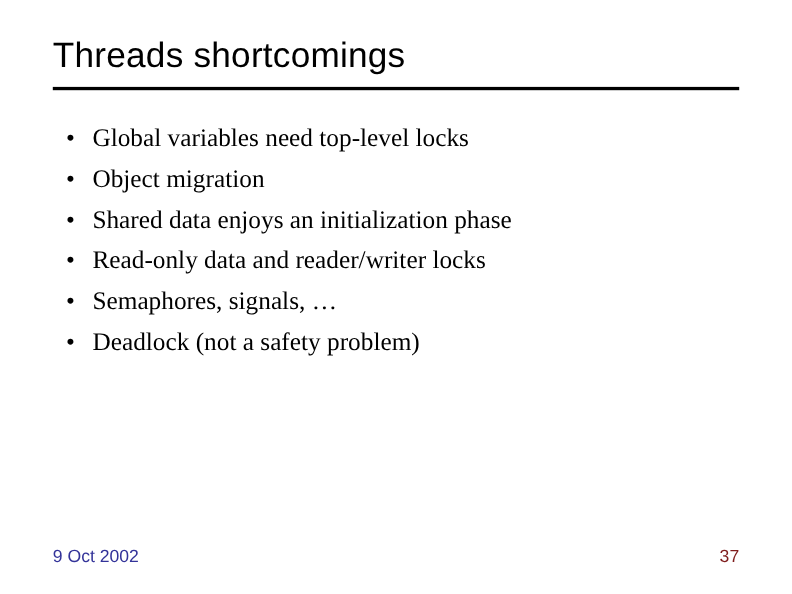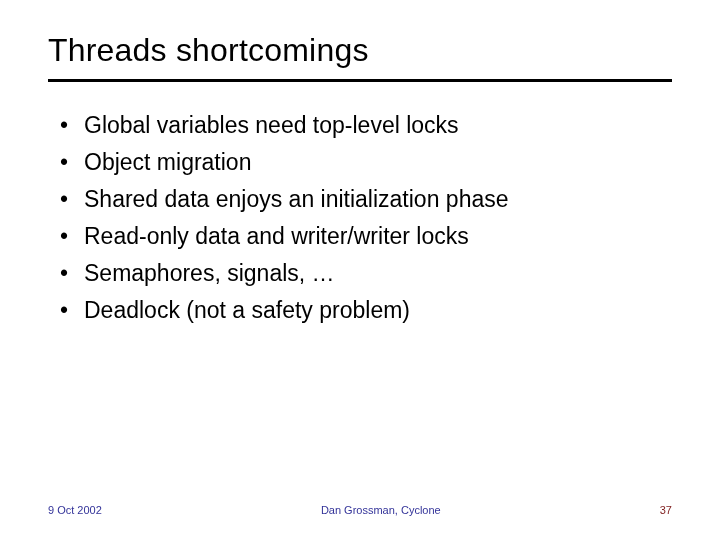--- a/index.html
+++ b/index.html
@@ -1,26 +1,26 @@
 <!DOCTYPE html>
 <html><head>
 <meta charset="utf-8">
 <style>
   * { margin: 0; padding: 0; box-sizing: border-box; }
   html, body { width: 720px; height: 540px; background: #fff; font-family: Arial, Helvetica, sans-serif; color: #000; }
   .slide { width: 720px; height: 540px; position: relative; padding: 32px 48px 0 48px; }
   .title { font-size: 32px; font-weight: normal; color: #000; padding-bottom: 10px; border-bottom: 3px solid #000; margin-bottom: 28px; letter-spacing: 0.2px; }
   .content { font-size: 23px; line-height: 1.35; }
-  ul.top { list-style: none; padding-left: 12px; }
+  ul.top { list-style: none; padding-left: 12px; font-family: Liberation Serif, serif; }
   ul.top > li { position: relative; padding-left: 24px; margin-bottom: 6px; }
   ul.top > li::before { content: "•"; position: absolute; left: 0; top: 0; }
   ul.sub { list-style: none; padding-left: 28px; margin-top: 4px; margin-bottom: 18px; }
   ul.sub > li { position: relative; padding-left: 22px; font-style: italic; }
   ul.sub > li::before { content: "–"; position: absolute; left: 0; top: 0; font-style: normal; }
-  .footer { position: absolute; bottom: 24px; left: 48px; right: 48px; display: flex; justify-content: space-between; font-size: 11px; }
+  .footer { position: absolute; bottom: 24px; left: 48px; right: 48px; display: flex; justify-content: space-between; font-size: 16px; }
   .footer .date { color: #333399; }
   .footer .author { color: #333399; text-align: center; flex: 1; }
   .footer .page { color: #7f1d1d; }
 </style>
 </head>
 <body>
 
 <div class="slide">
   <h1 class="title">Threads shortcomings</h1>
 
@@ -29,29 +29,28 @@
       <li>
         <span>Global variables need top-level locks</span>
       </li>
       <li>
         <span>Object migration</span>
       </li>
       <li>
         <span>Shared data enjoys an initialization phase</span>
       </li>
       <li>
-        <span>Read-only data and writer/writer locks</span>
+        <span>Read-only data and reader/writer locks</span>
       </li>
       <li>
         <span>Semaphores, signals, …</span>
       </li>
       <li>
         <span>Deadlock (not a safety problem)</span>
       </li>
     </ul>
   </div>
 
   <div class="footer">
     <span class="date">9 Oct 2002</span>
-    <span class="author">Dan Grossman, Cyclone</span>
     <span class="page">37</span>
   </div>
 </div>
 
 </body></html>

